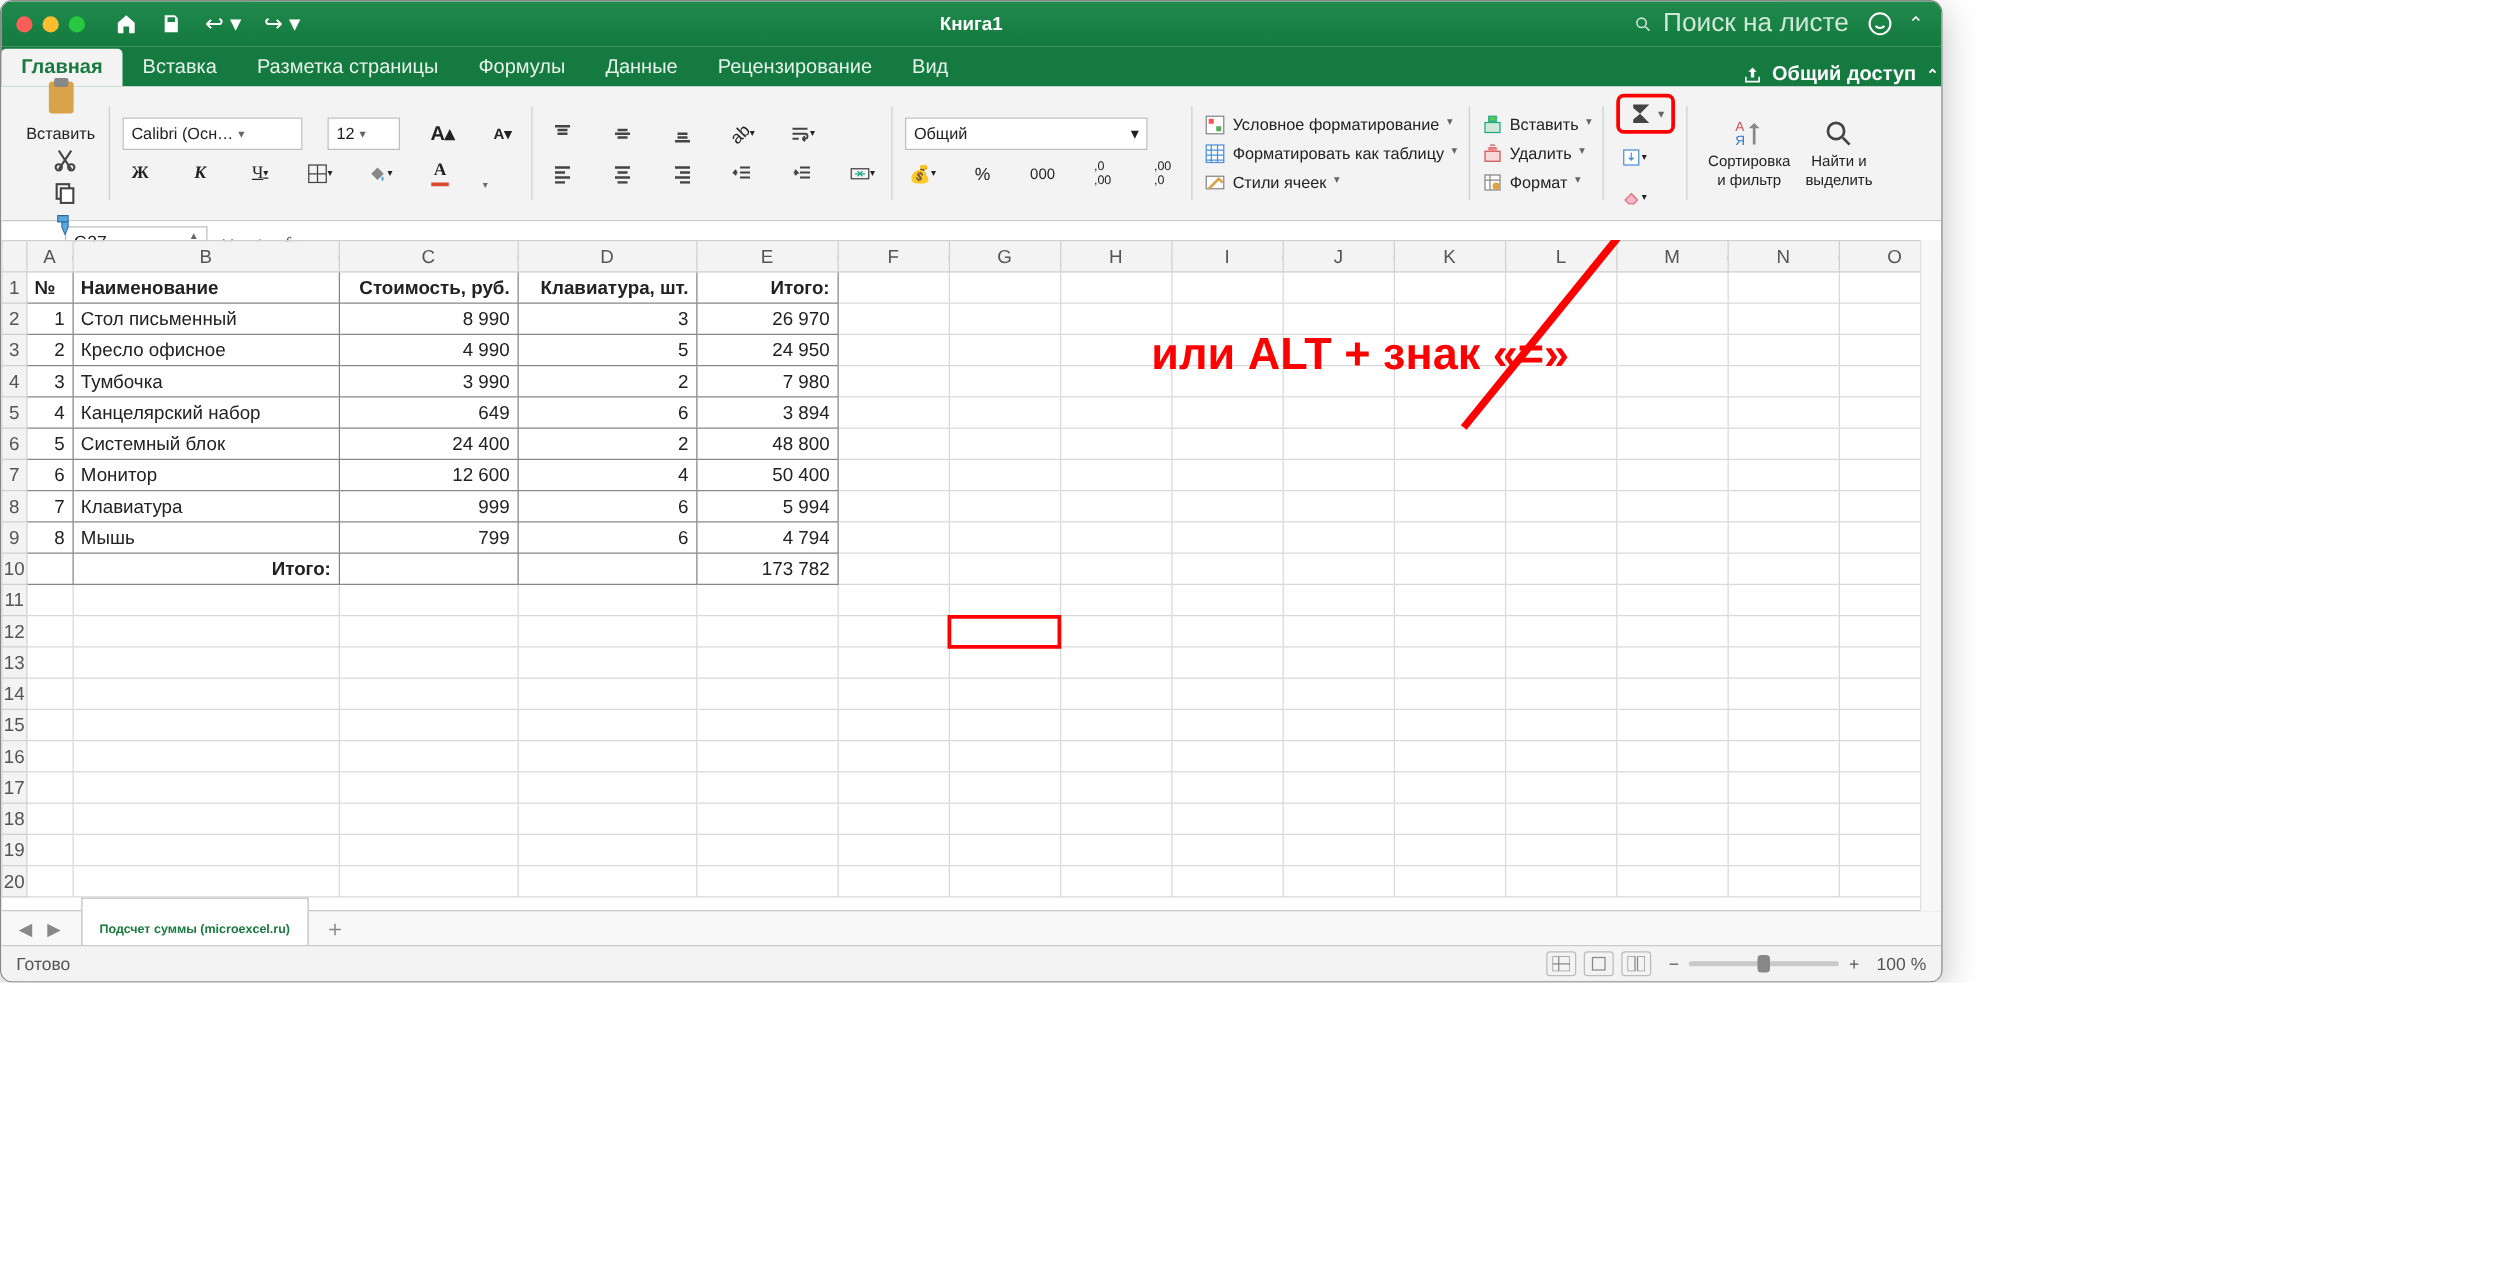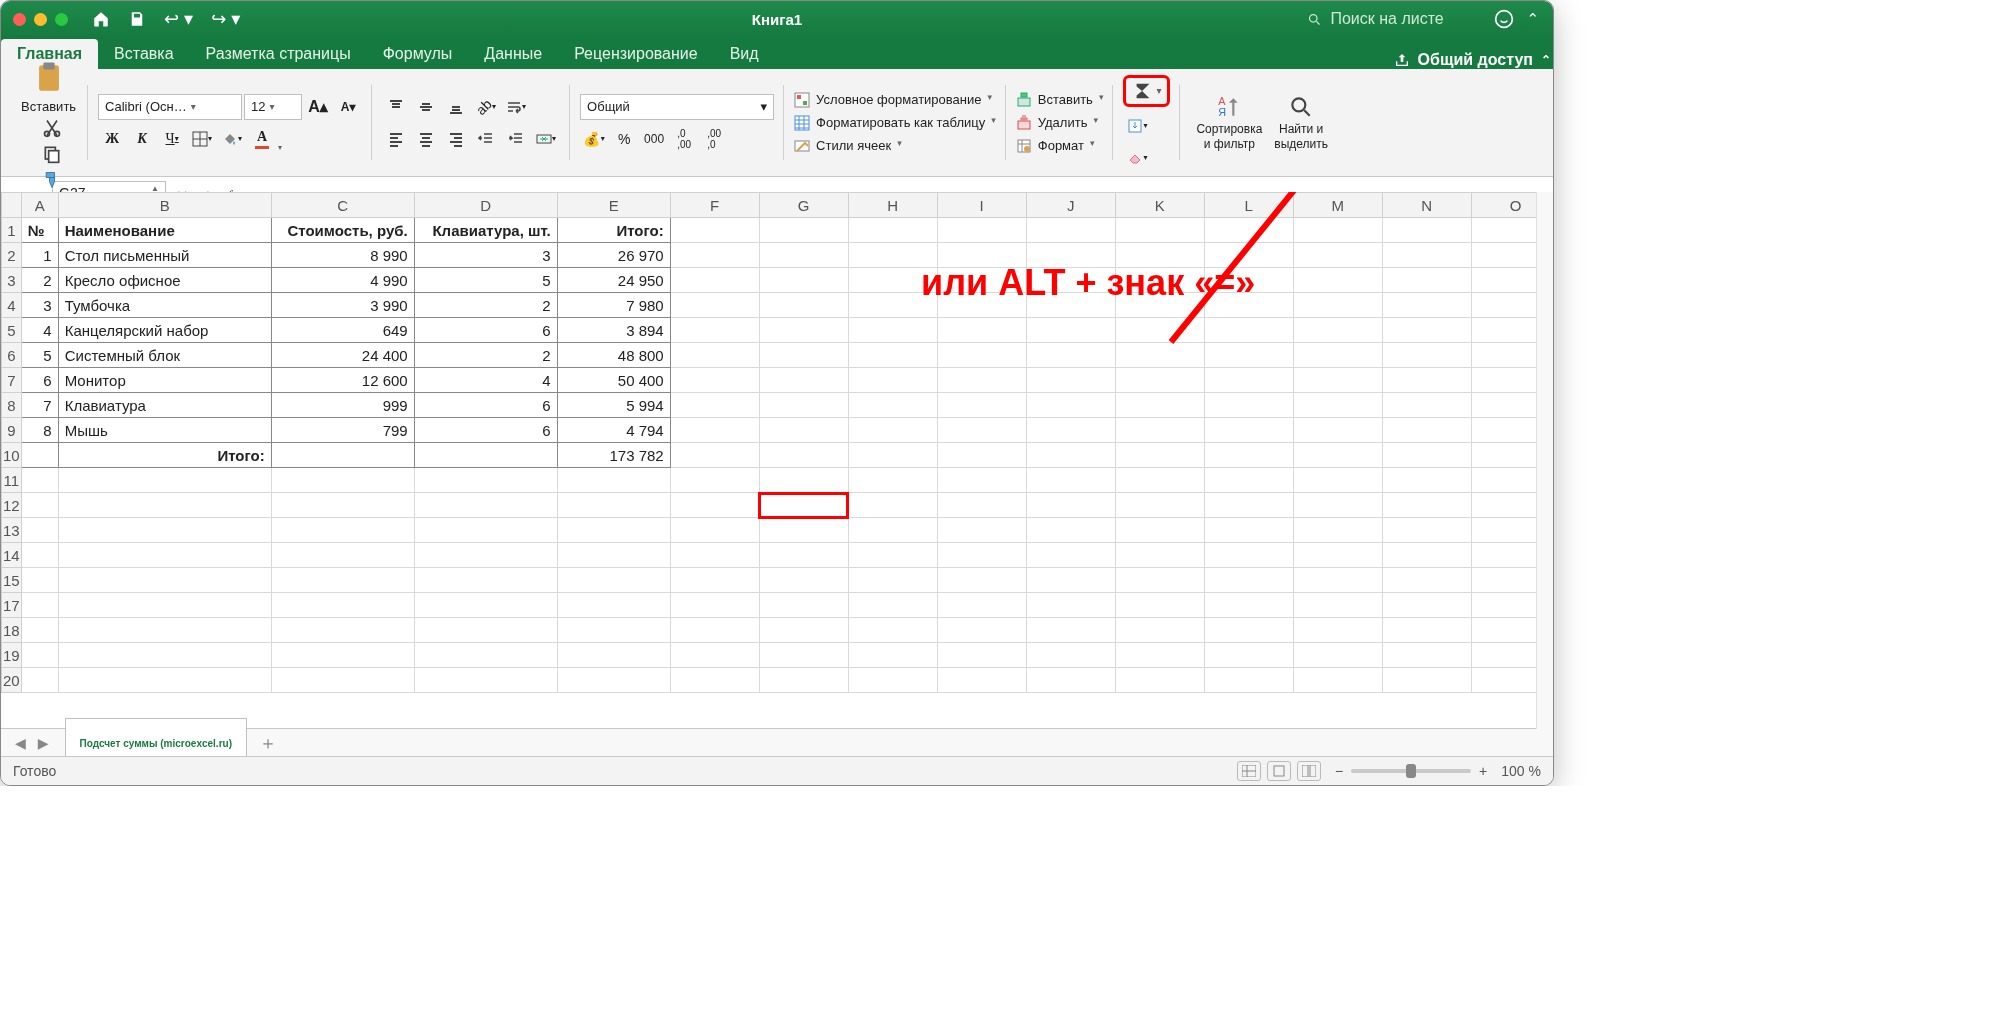--- a/index.html
+++ b/index.html
@@ -9,40 +9,40 @@
   .traffic{display:flex;gap:8px;padding-left:12px;}
   .dot{width:13px;height:13px;border-radius:50%;}
   .dot.red{background:#ff5f57;}
   .dot.yellow{background:#febc2e;}
   .dot.green{background:#28c840;}
   .qa{display:flex;gap:18px;margin-left:24px;align-items:center;}
   .qa .ico{width:18px;height:18px;fill:#fff;cursor:pointer;}
   .title-center{position:absolute;left:50%;transform:translateX(-50%);font-weight:600;}
   .right-tools{margin-left:auto;display:flex;align-items:center;gap:12px;padding-right:14px;}
   .search-box{display:flex;align-items:center;gap:6px;color:#cfe8d7;}
-  .search-box input{background:transparent;border:none;color:#cfe8d7;outline:none;font-size:16px;width:150px;}
+  .search-box input{background:transparent;border:none;color:#cfe8d7;outline:none;font-size:21px;width:150px;}
   .search-box input::placeholder{color:#cfe8d7;}
   
   .tabsrow{height:32px;background:#157a3f;display:flex;align-items:flex-end;color:#fff;font-size:16px;position:relative;}
   .tab{padding:6px 16px;cursor:pointer;color:#e5f3ea;}
   .tab.active{background:#f3f3f3;color:#1a7a3f;font-weight:600;border-top-left-radius:4px;border-top-right-radius:4px;}
   .share{margin-left:auto;display:flex;align-items:center;gap:8px;padding-right:2px;color:#fff;font-weight:600;cursor:pointer;}
   .share svg{fill:#fff;width:16px;height:16px;}
   
   .ribbon{height:95px;background:#f3f3f3;border-bottom:1px solid #c9c9c9;display:flex;align-items:stretch;padding:6px 8px;gap:0;}
   .group{display:flex;flex-direction:column;justify-content:center;padding:0 10px;position:relative;}
   .group::after{content:"";position:absolute;right:0;top:10px;bottom:10px;width:1px;background:#d0d0d0;}
   .group:last-child::after{display:none;}
   .paste{display:flex;align-items:center;}
   .paste-big{display:flex;flex-direction:column;align-items:center;gap:2px;padding:4px 2px;cursor:pointer;}
   .paste-big svg{width:34px;height:38px;}
   .paste-label{font-size:13px;}
   .mini-col{display:flex;flex-direction:column;gap:6px;margin-left:6px;}
   .mini-col svg, .mini-col .mini{width:20px;height:20px;cursor:pointer;}
-  .row{display:flex;gap:2px;align-items:flex-end;}
+  .row{display:flex;gap:20px;align-items:flex-end;}
   .dd{height:24px;border:1px solid #bfbfbf;background:#fff;display:flex;align-items:center;padding:0 6px;font-size:13px;gap:4px;cursor:pointer;}
   .dd .car{font-size:10px;color:#666;}
   .iconbtn{width:26px;height:24px;border:1px solid transparent;display:flex;align-items:center;justify-content:center;cursor:pointer;font-size:14px;border-radius:3px;}
   .iconbtn svg{width:16px;height:16px;}
   .font-row2{margin-top:6px;}
   .bold{font-weight:900;font-family:Georgia,serif;}
   .italic{font-style:italic;font-weight:600;font-family:Georgia,serif;}
   .u-btn{text-decoration:underline;font-family:Georgia,serif;}
   .grow-a{font-size:16px;font-weight:600;}
   .shrink-a{font-size:12px;font-weight:600;}
@@ -706,20 +706,38 @@
             <td class=""></td>
             <td class=""></td>
             <td class=""></td>
             <td class=""></td>
             <td class=""></td>
             <td class=""></td>
             <td class=""></td>
             <td class=""></td>
           </tr>
           <tr>
+            <th class="row-h">16</th>
+            <td class=""></td>
+            <td class=""></td>
+            <td class=""></td>
+            <td class=""></td>
+            <td class=""></td>
+            <td class=""></td>
+            <td class=""></td>
+            <td class=""></td>
+            <td class=""></td>
+            <td class=""></td>
+            <td class=""></td>
+            <td class=""></td>
+            <td class=""></td>
+            <td class=""></td>
+            <td class=""></td>
+          </tr>
+          <tr>
             <th class="row-h">17</th>
             <td class=""></td>
             <td class=""></td>
             <td class=""></td>
             <td class=""></td>
             <td class=""></td>
             <td class=""></td>
             <td class=""></td>
             <td class=""></td>
             <td class=""></td>

